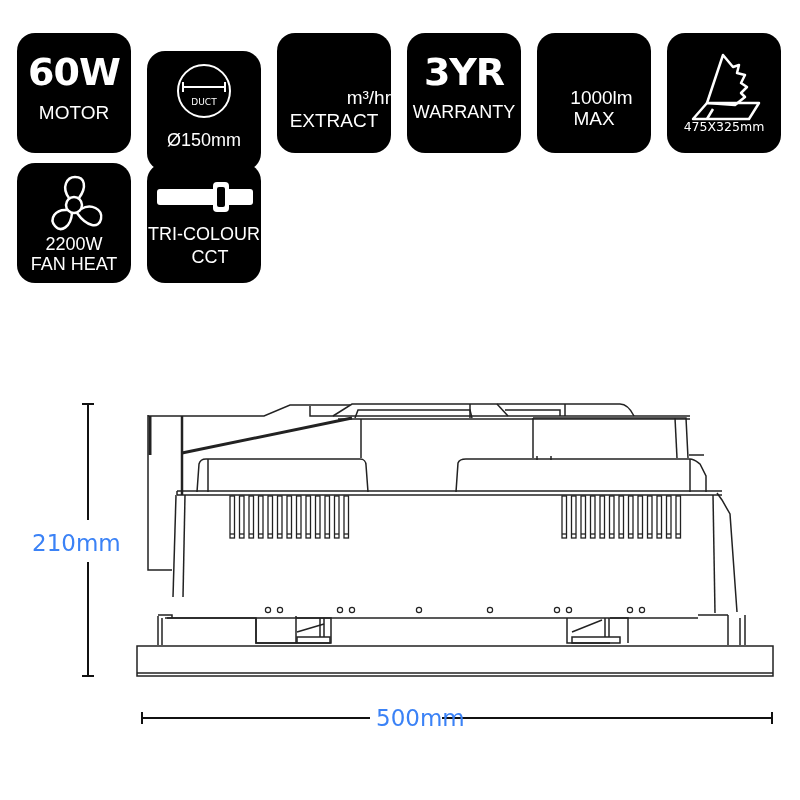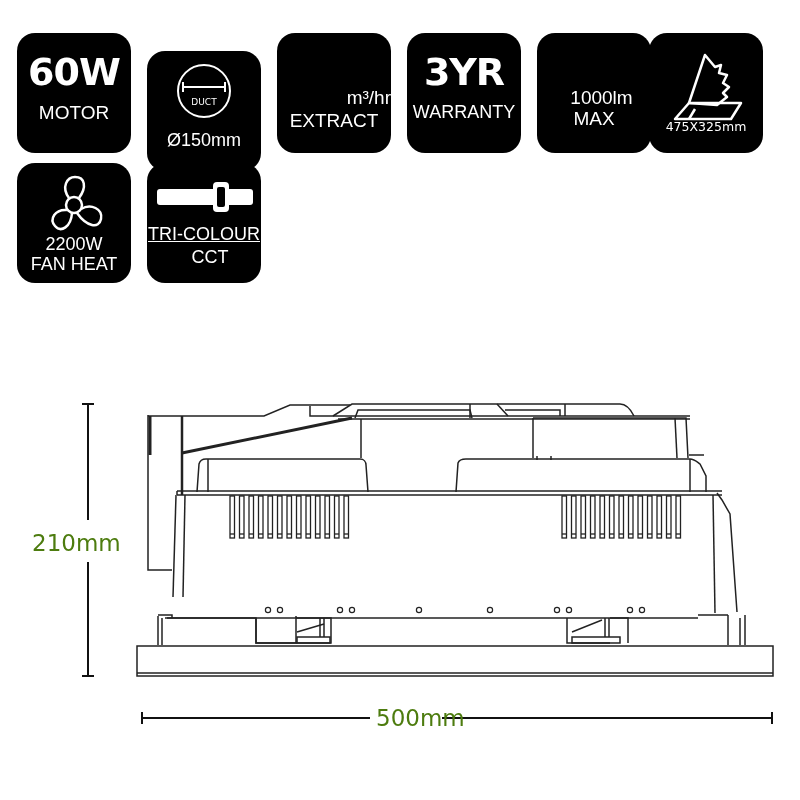--- a/index.html
+++ b/index.html
@@ -3,21 +3,21 @@
 <meta charset="utf-8">
 <style>
   html, body { margin:0; padding:0; background:#ffffff; }
   body { width:800px; height:800px; position:relative; overflow:hidden; font-family:"Liberation Sans", "DejaVu Sans", sans-serif; }
   .tile { position:absolute; width:114px; height:120px; background:#000; border-radius:18px; color:#fff; text-align:center; box-sizing:border-box; }
   .big { position:absolute; left:0; right:0; font-family:"DejaVu Sans", sans-serif; font-weight:bold; font-size:38px; letter-spacing:-1px; line-height:1; }
   .sub { position:absolute; left:0; right:0; font-family:"Liberation Sans", sans-serif; font-size:19px; line-height:1; }
   .sub2 { position:absolute; left:0; right:0; font-family:"Liberation Sans", sans-serif; font-size:18px; line-height:1; }
   .small { position:absolute; left:0; right:0; font-family:"DejaVu Sans", sans-serif; font-size:12.5px; line-height:1; }
   svg.icon { position:absolute; }
-  .dim-label { position:absolute; font-family:"DejaVu Sans", sans-serif; font-size:23px; color:#4d7c0f; line-height:1; }
+  .dim-label { position:absolute; font-family:"DejaVu Sans", sans-serif; font-size:23px; color:#3b82f6; line-height:1; }
   #drawing { position:absolute; left:0; top:0; }
 </style>
 </head>
 <body>
 
 <div class="tile" style="left:17px; top:33px;">
   <div class="big" style="top:20px;">60W</div>
   <div class="sub" style="top:70px;">MOTOR</div>
 </div>
 
@@ -40,21 +40,21 @@
 <div class="tile" style="left:407px; top:33px;">
   <div class="big" style="top:20px;">3YR</div>
   <div class="sub2" style="top:70px;">WARRANTY</div>
 </div>
 
 <div class="tile" style="left:537px; top:33px;">
   <div class="sub" style="top:55px;margin-left:15px;">1000lm</div>
   <div class="sub" style="top:76px;">MAX</div>
 </div>
 
-<div class="tile" style="left:649px; top:33px;">
+<div class="tile" style="left:667px; top:33px;">
   <svg class="icon" width="114" height="114" viewBox="0 0 114 114" style="left:0;top:0;">
     <g fill="none" stroke="#fff" stroke-width="2.5" stroke-linejoin="round">
       <path d="M40 70 L56 22 L66 34 L72 32 L70 40 L78 42 L74 50 L80 54 L74 60 L78 64 L68 72 Z"></path>
       <path d="M26 86 L40 70 L92 70 L82 86 Z"></path>
       <path d="M40 86 L46 76"></path>
     </g>
   </svg>
   <div class="small" style="top:88px; font-size:12.5px;">475X325mm</div>
 </div>
 
@@ -70,21 +70,21 @@
   <div class="sub2" style="top:72px;">2200W</div>
   <div class="sub2" style="top:92px;">FAN HEAT</div>
 </div>
 
 <div class="tile" style="left:147px; top:163px;">
   <svg class="icon" width="114" height="114" viewBox="0 0 114 114" style="left:0;top:0;">
     <rect x="10" y="26" width="96" height="16" rx="3" fill="#fff"></rect>
     <rect x="66" y="19" width="16" height="30" rx="4" fill="#fff"></rect>
     <rect x="70" y="24" width="8" height="20" rx="2" fill="#000"></rect>
   </svg>
-  <div class="sub2" style="top:62px;text-decoration:underline;">TRI-COLOUR</div>
+  <div class="sub2" style="top:62px;">TRI-COLOUR</div>
   <div class="sub2" style="top:85px;margin-left:12px;">CCT</div>
 </div>
 
 <svg id="drawing" width="800" height="800" viewBox="0 0 800 800">
   <g fill="none" stroke="#222" stroke-width="1.5" stroke-linejoin="miter">
 
     <g>
       <line x1="150" y1="416" x2="150" y2="455" stroke-width="3"></line>
       <path d="M148 415 L148 570 L172 570"></path>
       <line x1="182" y1="416" x2="182" y2="495" stroke-width="2.5"></line>

